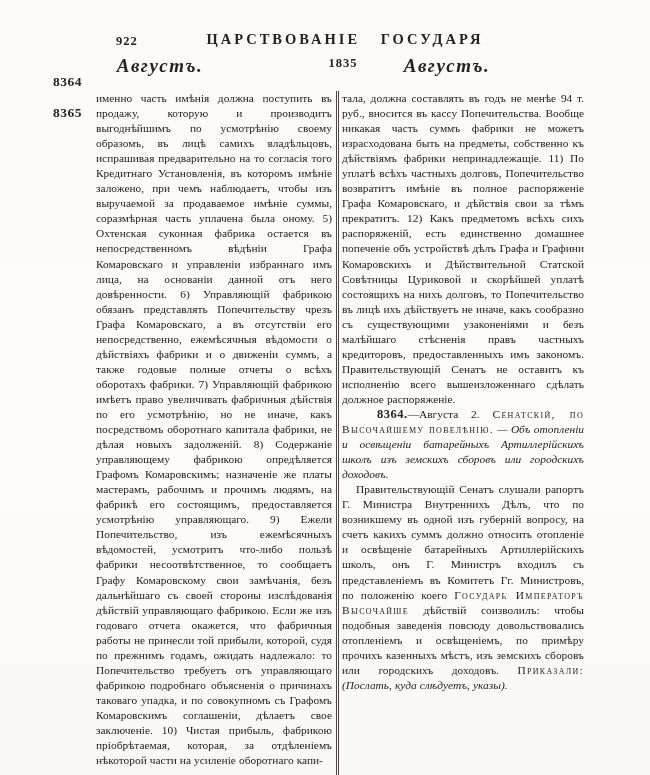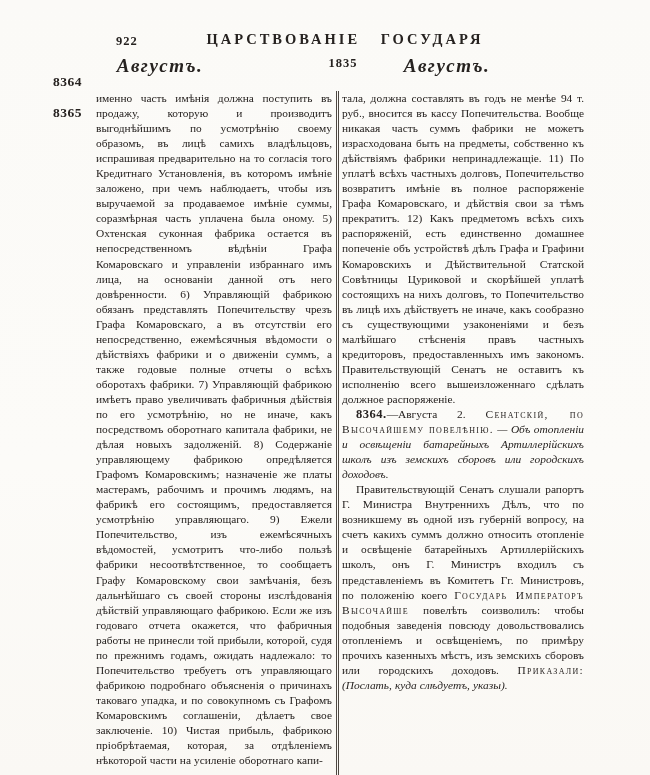--- a/index.html
+++ b/index.html
@@ -62,21 +62,21 @@
   }
   .col p {
     margin: 0;
     font-size: 11.4px;
     line-height: 15.05px;
     text-align: justify;
     word-spacing: 0.2px;
   }
   .col p.indent { text-indent: 14px; }
   .entry-head { margin-top: 1px; }
-  .entry-num { font-weight: 700; font-size: 12.5px; letter-spacing: 0.5px; }
+  .entry-num { font-weight: 700; font-size: 12.5px; letter-spacing: 0.5px; margin-left: 21px; }
   .sc {
     font-variant: small-caps;
     letter-spacing: 1.3px;
   }
   .ital { font-style: italic; }
 </style>
 </head>
 <body>
 
 <div class="page-number">922</div>
@@ -98,19 +98,19 @@
 
   <section class="col right">
     <p>тала, должна составлять въ годъ не менѣе 94 т. руб., вносится въ кассу Попечительства. Вообще никакая часть суммъ фабрики не можетъ израсходована быть на предметы, собственно къ дѣйствіямъ фабрики непринадлежащіе. 11) По уплатѣ всѣхъ частныхъ долговъ, Попечительство возвратитъ имѣніе въ полное распоряженіе Графа Комаровскаго, и дѣйствія свои за тѣмъ прекратитъ. 12) Какъ предметомъ всѣхъ сихъ распоряженій, есть единственно домашнее попеченіе объ устройствѣ дѣлъ Графа и Графини Комаровскихъ и Дѣйствительной Статской Совѣтницы Цуриковой и скорѣйшей уплатѣ состоящихъ на нихъ долговъ, то Попечительство въ лицѣ ихъ дѣйствуетъ не иначе, какъ сообразно съ существующими узаконеніями и безъ малѣйшаго стѣсненія правъ частныхъ кредиторовъ, предоставленныхъ имъ закономъ. Правительствующій Сенатъ не оставитъ къ исполненію всего вышеизложеннаго сдѣлать должное распоряженіе.</p>
 
     <p class="entry-head indent"><span class="entry-num">8364.</span><span>—Августа 2.</span>
       <span class="sc">Сенатскій, по Высочайшему повелѣнію.</span>
       <span class="ital">— Объ отопленіи и освѣщеніи батарейныхъ Артиллерійскихъ школъ изъ земскихъ сборовъ или городскихъ доходовъ.</span></p>
 
     <p class="indent"><span>Правительствующій Сенатъ слушали рапортъ Г. Министра Внутреннихъ Дѣлъ, что по возникшему въ одной изъ губерній вопросу, на счетъ какихъ суммъ должно относить отопленіе и освѣщеніе батарейныхъ Артиллерійскихъ школъ, онъ Г. Министръ входилъ съ представленіемъ въ Комитетъ Гг. Министровъ, по положенію коего</span>
       <span class="sc">Государь Императоръ Высочайше</span>
-      <span>повелѣть соизволилъ: чтобы подобныя заведенія повсюду довольствовались отопленіемъ и освѣщеніемъ, по примѣру прочихъ казенныхъ мѣстъ, изъ земскихъ сборовъ или городскихъ доходовъ.</span>
+      <span>дѣйствій соизволилъ: чтобы подобныя заведенія повсюду довольствовались отопленіемъ и освѣщеніемъ, по примѣру прочихъ казенныхъ мѣстъ, изъ земскихъ сборовъ или городскихъ доходовъ.</span>
       <span class="sc">Приказали:</span>
       <span class="ital">(Послать, куда слѣдуетъ, указы).</span></p>
 
   </section>
 
 </main>
 
 </body></html>

